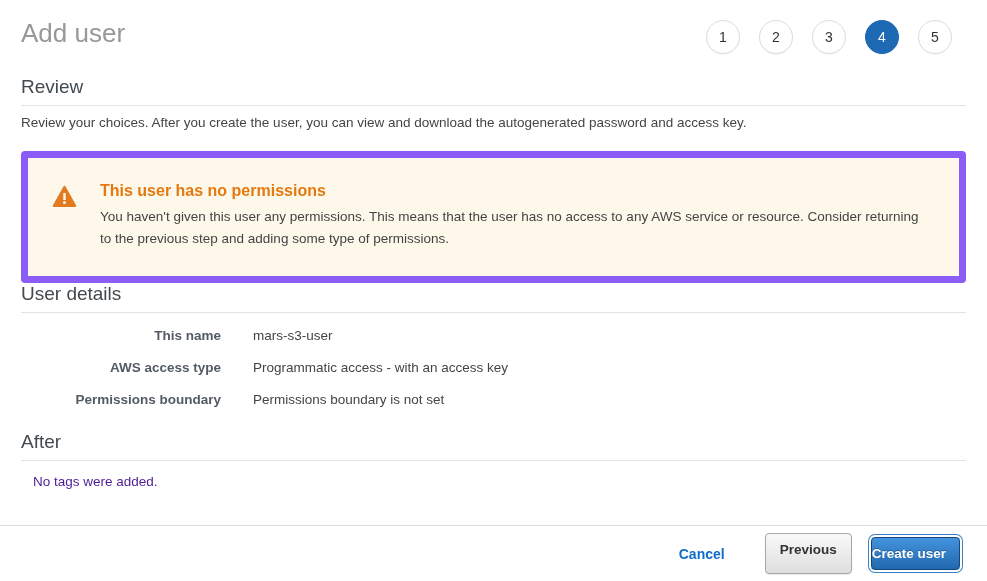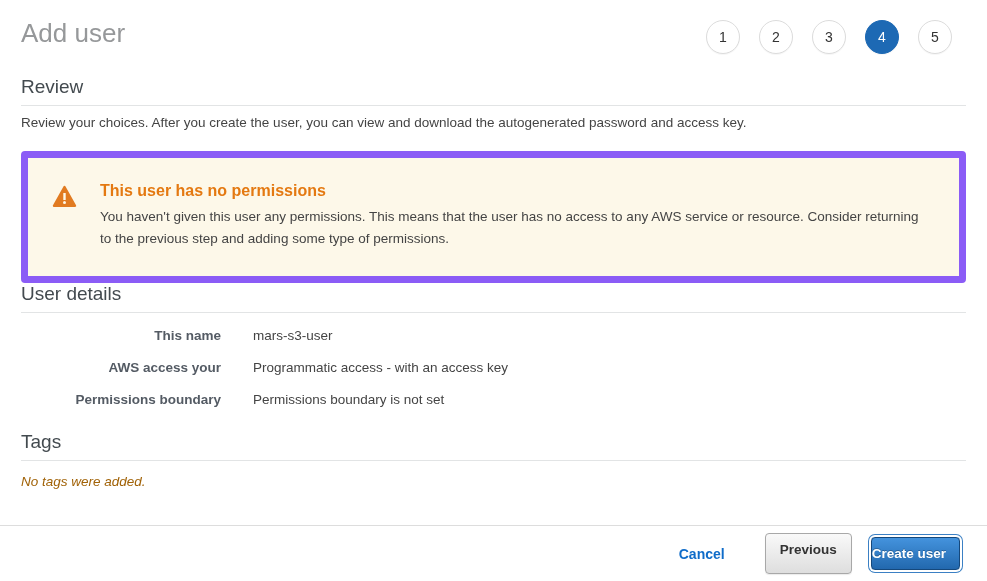--- a/index.html
+++ b/index.html
@@ -72,21 +72,21 @@
   .detail-row { display:flex; margin-bottom:17px; }
   .detail-label {
     width:232px; flex:0 0 232px; text-align:right;
     font-size:13.5px; font-weight:700; color:#545b64;
     padding-right:32px;
   }
   .detail-value { font-size:13.5px; color:#444; }
 
   
   .tags-section { margin-top:24px; }
-  .tags-empty { font-size:13.5px; font-style:italic; color:#a16207; margin-top:13px; }
+  .tags-empty { font-size:13.5px; color:#4c1d95; margin-top:13px;margin-left:12px; }
 
   
   .footer-bar {
     position:absolute; left:0; right:0; bottom:0; height:56px;
     border-top:1px solid #ddd;
     background:#fff;
     display:flex; align-items:center; justify-content:flex-end;
     padding:0 24px;
   }
   .cancel-link {
@@ -154,32 +154,32 @@
   </div>
 
   <div class="details-section">
     <h2 class="section-heading">User details</h2>
     <div class="detail-rows">
       <div class="detail-row">
         <div class="detail-label">This name</div>
         <div class="detail-value">mars-s3-user</div>
       </div>
       <div class="detail-row">
-        <div class="detail-label">AWS access your</div>
+        <div class="detail-label">AWS access type</div>
         <div class="detail-value">Programmatic access - with an access key</div>
       </div>
       <div class="detail-row">
         <div class="detail-label">Permissions boundary</div>
         <div class="detail-value">Permissions boundary is not set</div>
       </div>
     </div>
   </div>
 
   <div class="tags-section">
-    <h2 class="section-heading">Tags</h2>
+    <h2 class="section-heading">After</h2>
     <p class="tags-empty">No tags were added.</p>
   </div>
 
 </div>
 
 <div class="footer-bar">
   <a class="cancel-link">Cancel</a>
   <button class="btn btn-secondary">Previous</button>
   <button class="btn btn-primary">Create user</button>
 </div>

